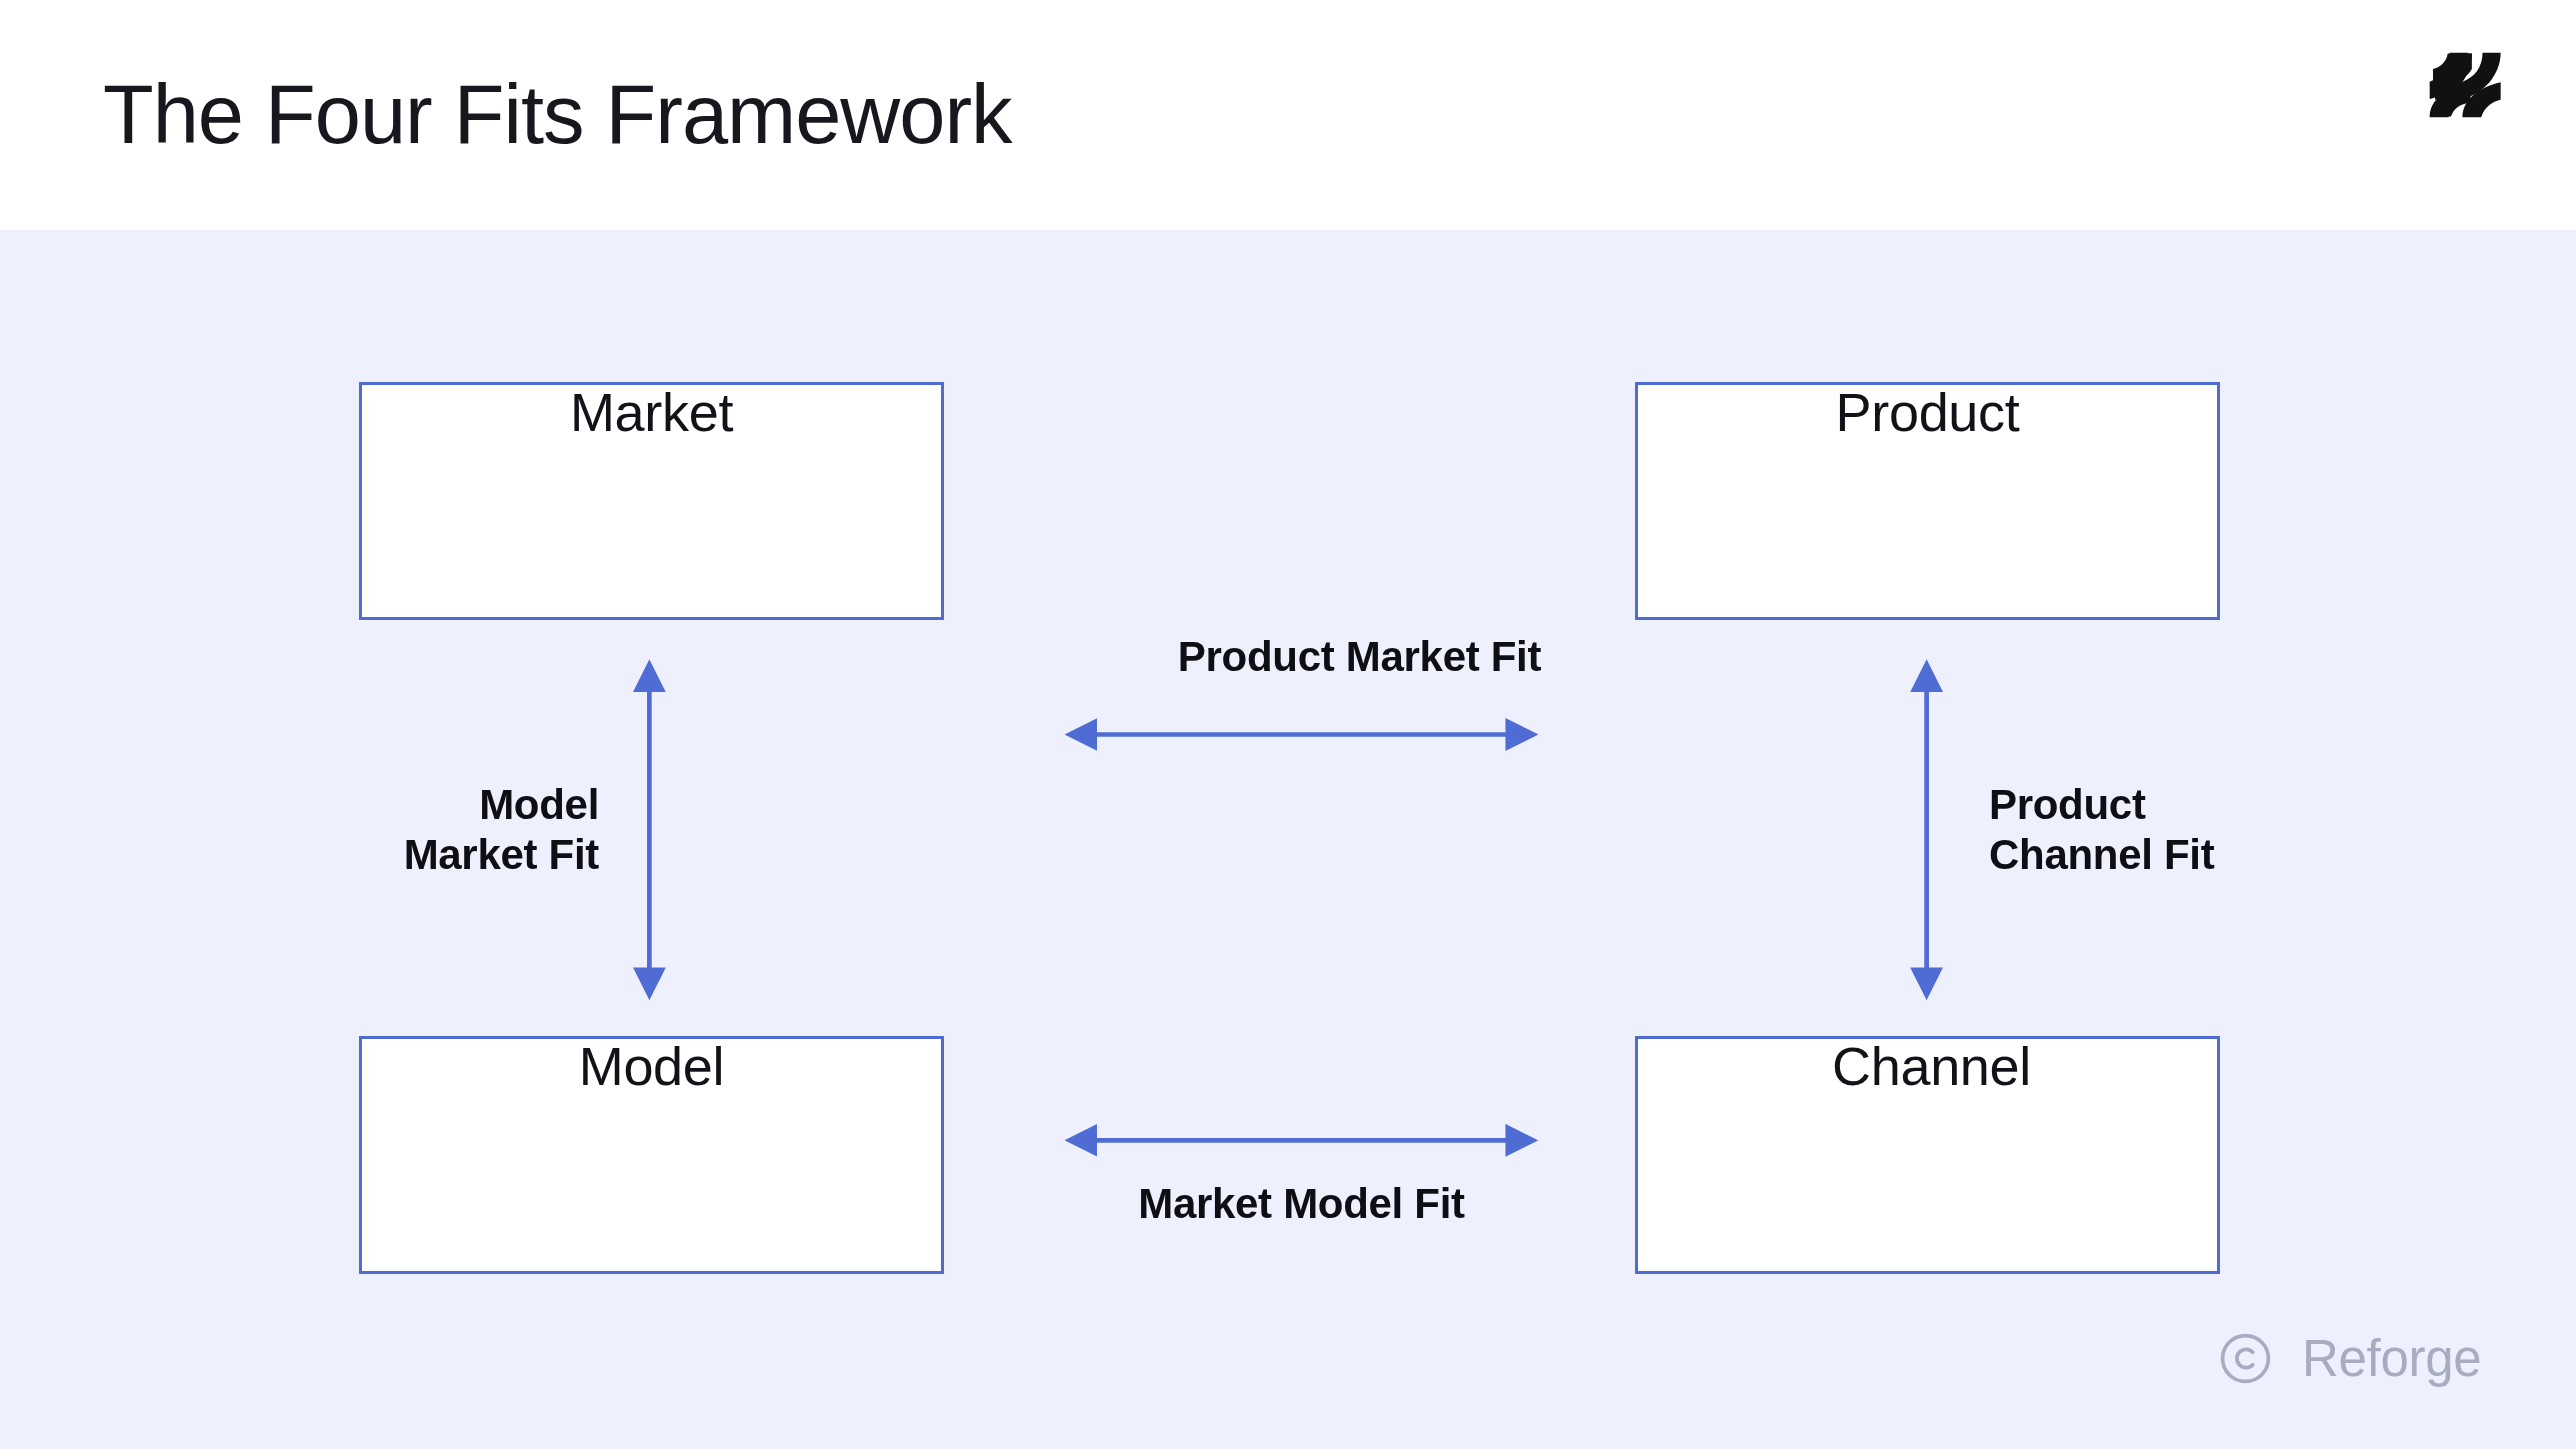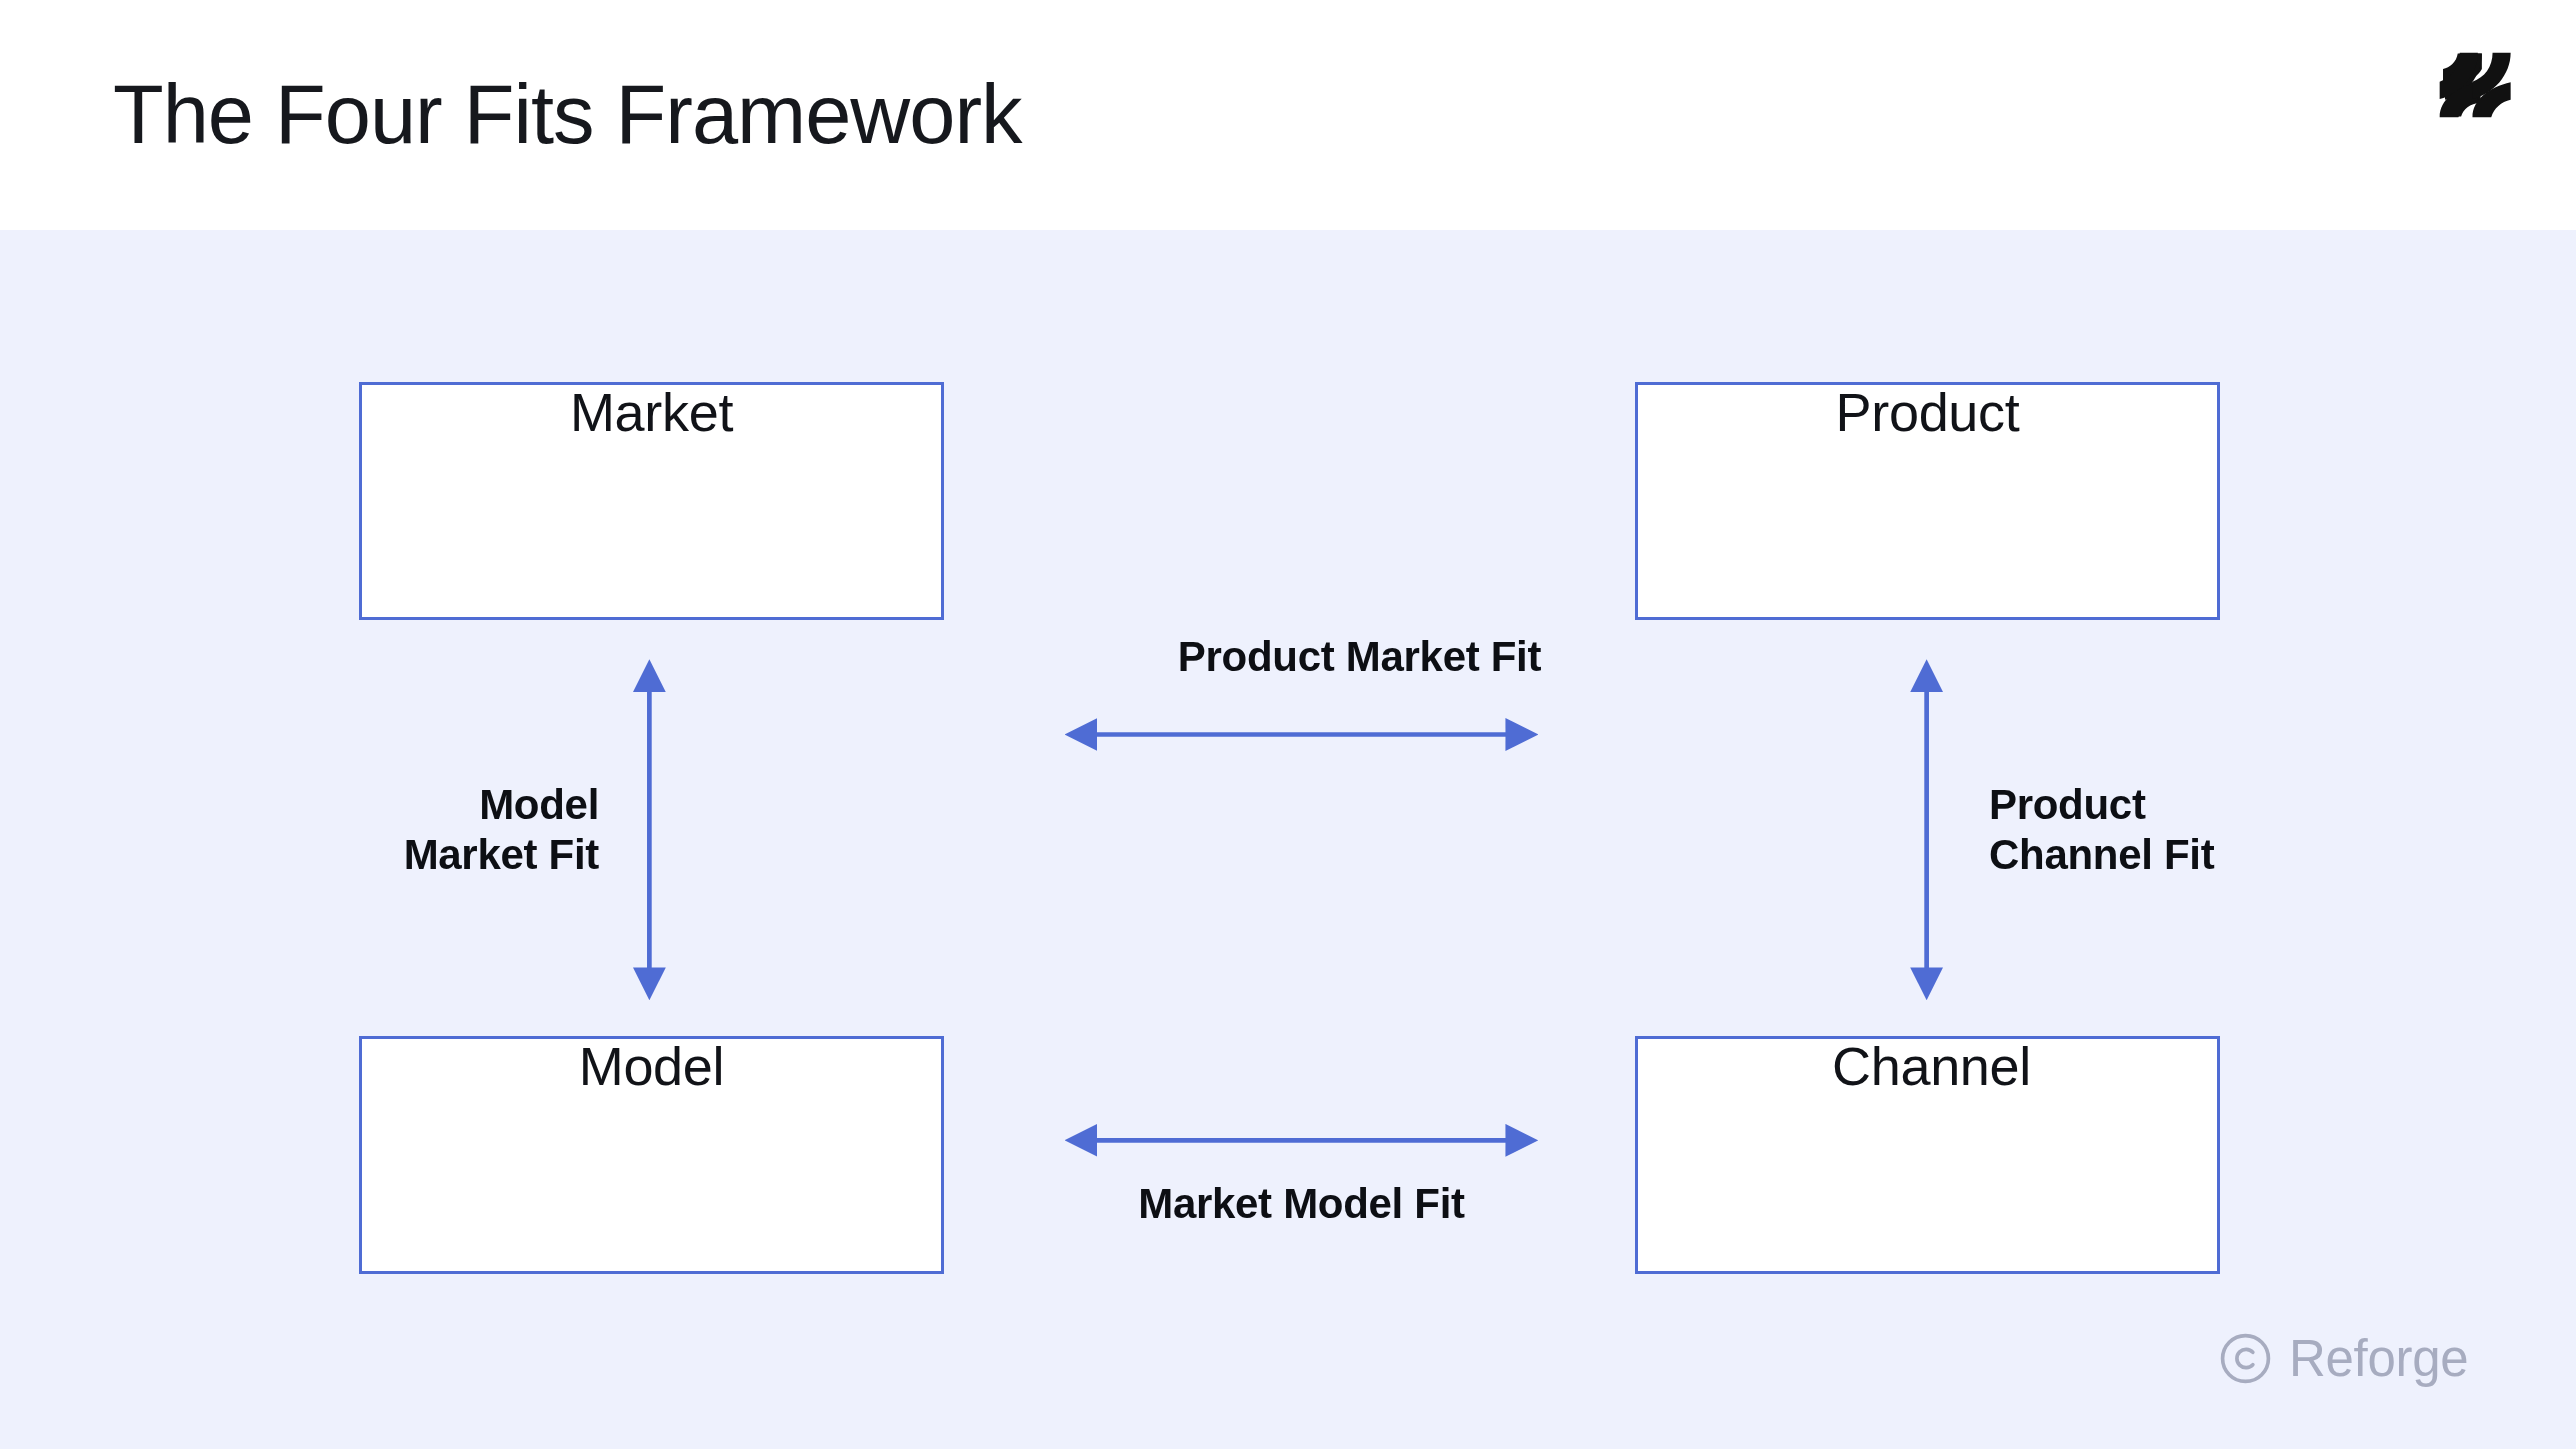--- a/index.html
+++ b/index.html
@@ -18,21 +18,21 @@
   #slide {
     position: relative;
     width: 2576px;
     height: 1449px;
     background: #ffffff;
   }
 
   
   .header {
     position: absolute;
-    left: 12px;
+    left: 2px;
     top: 0;
     width: 2148px;
     height: 230px;
     background: #ffffff;
     box-sizing: border-box;
   }
 
   .header-title {
     position: absolute;
     left: 101px;
@@ -134,21 +134,21 @@
   }
 
   
   .footer-credit {
     position: absolute;
     left: 2218px;
     top: 1097px;
     height: 62px;
     display: flex;
     align-items: center;
-    gap: 16px;
+    gap: 29px;
     color: #a7acc0;
   }
   .footer-credit .copyright-mark {
     width: 55px;
     height: 55px;
     flex: 0 0 auto;
   }
   .footer-credit .brand-name {
     font-size: 51px;
     line-height: 55px;

